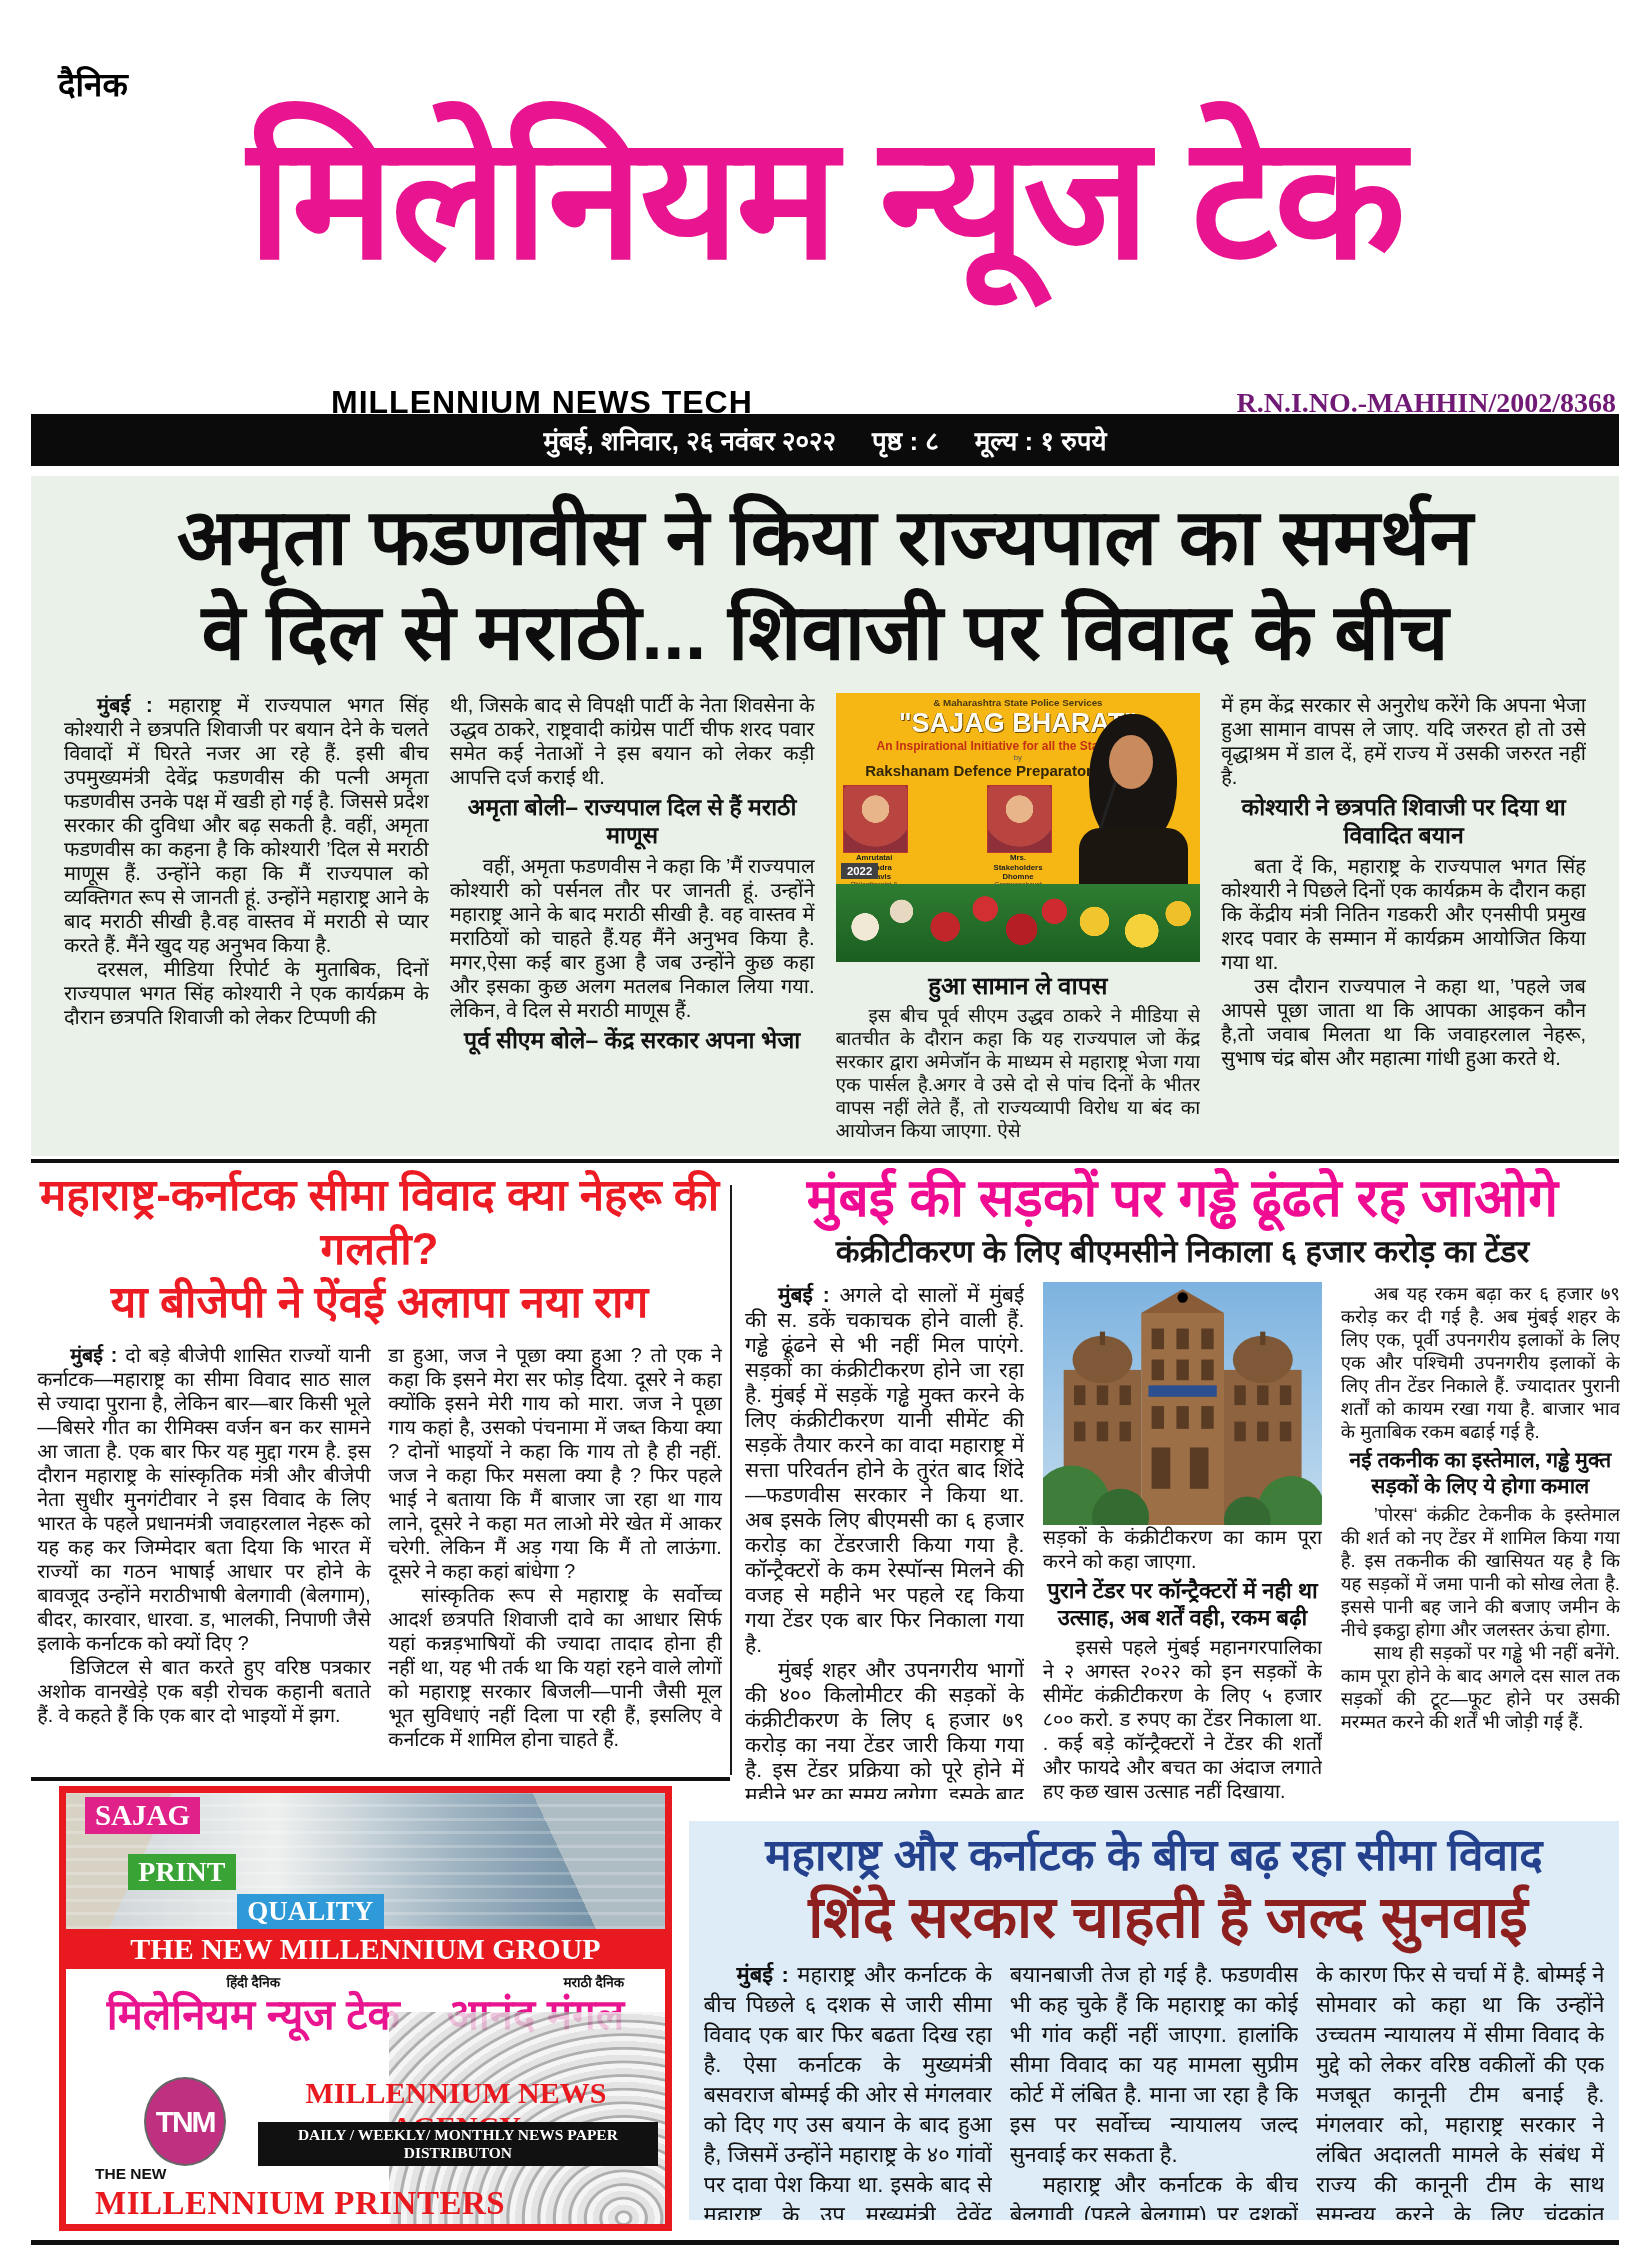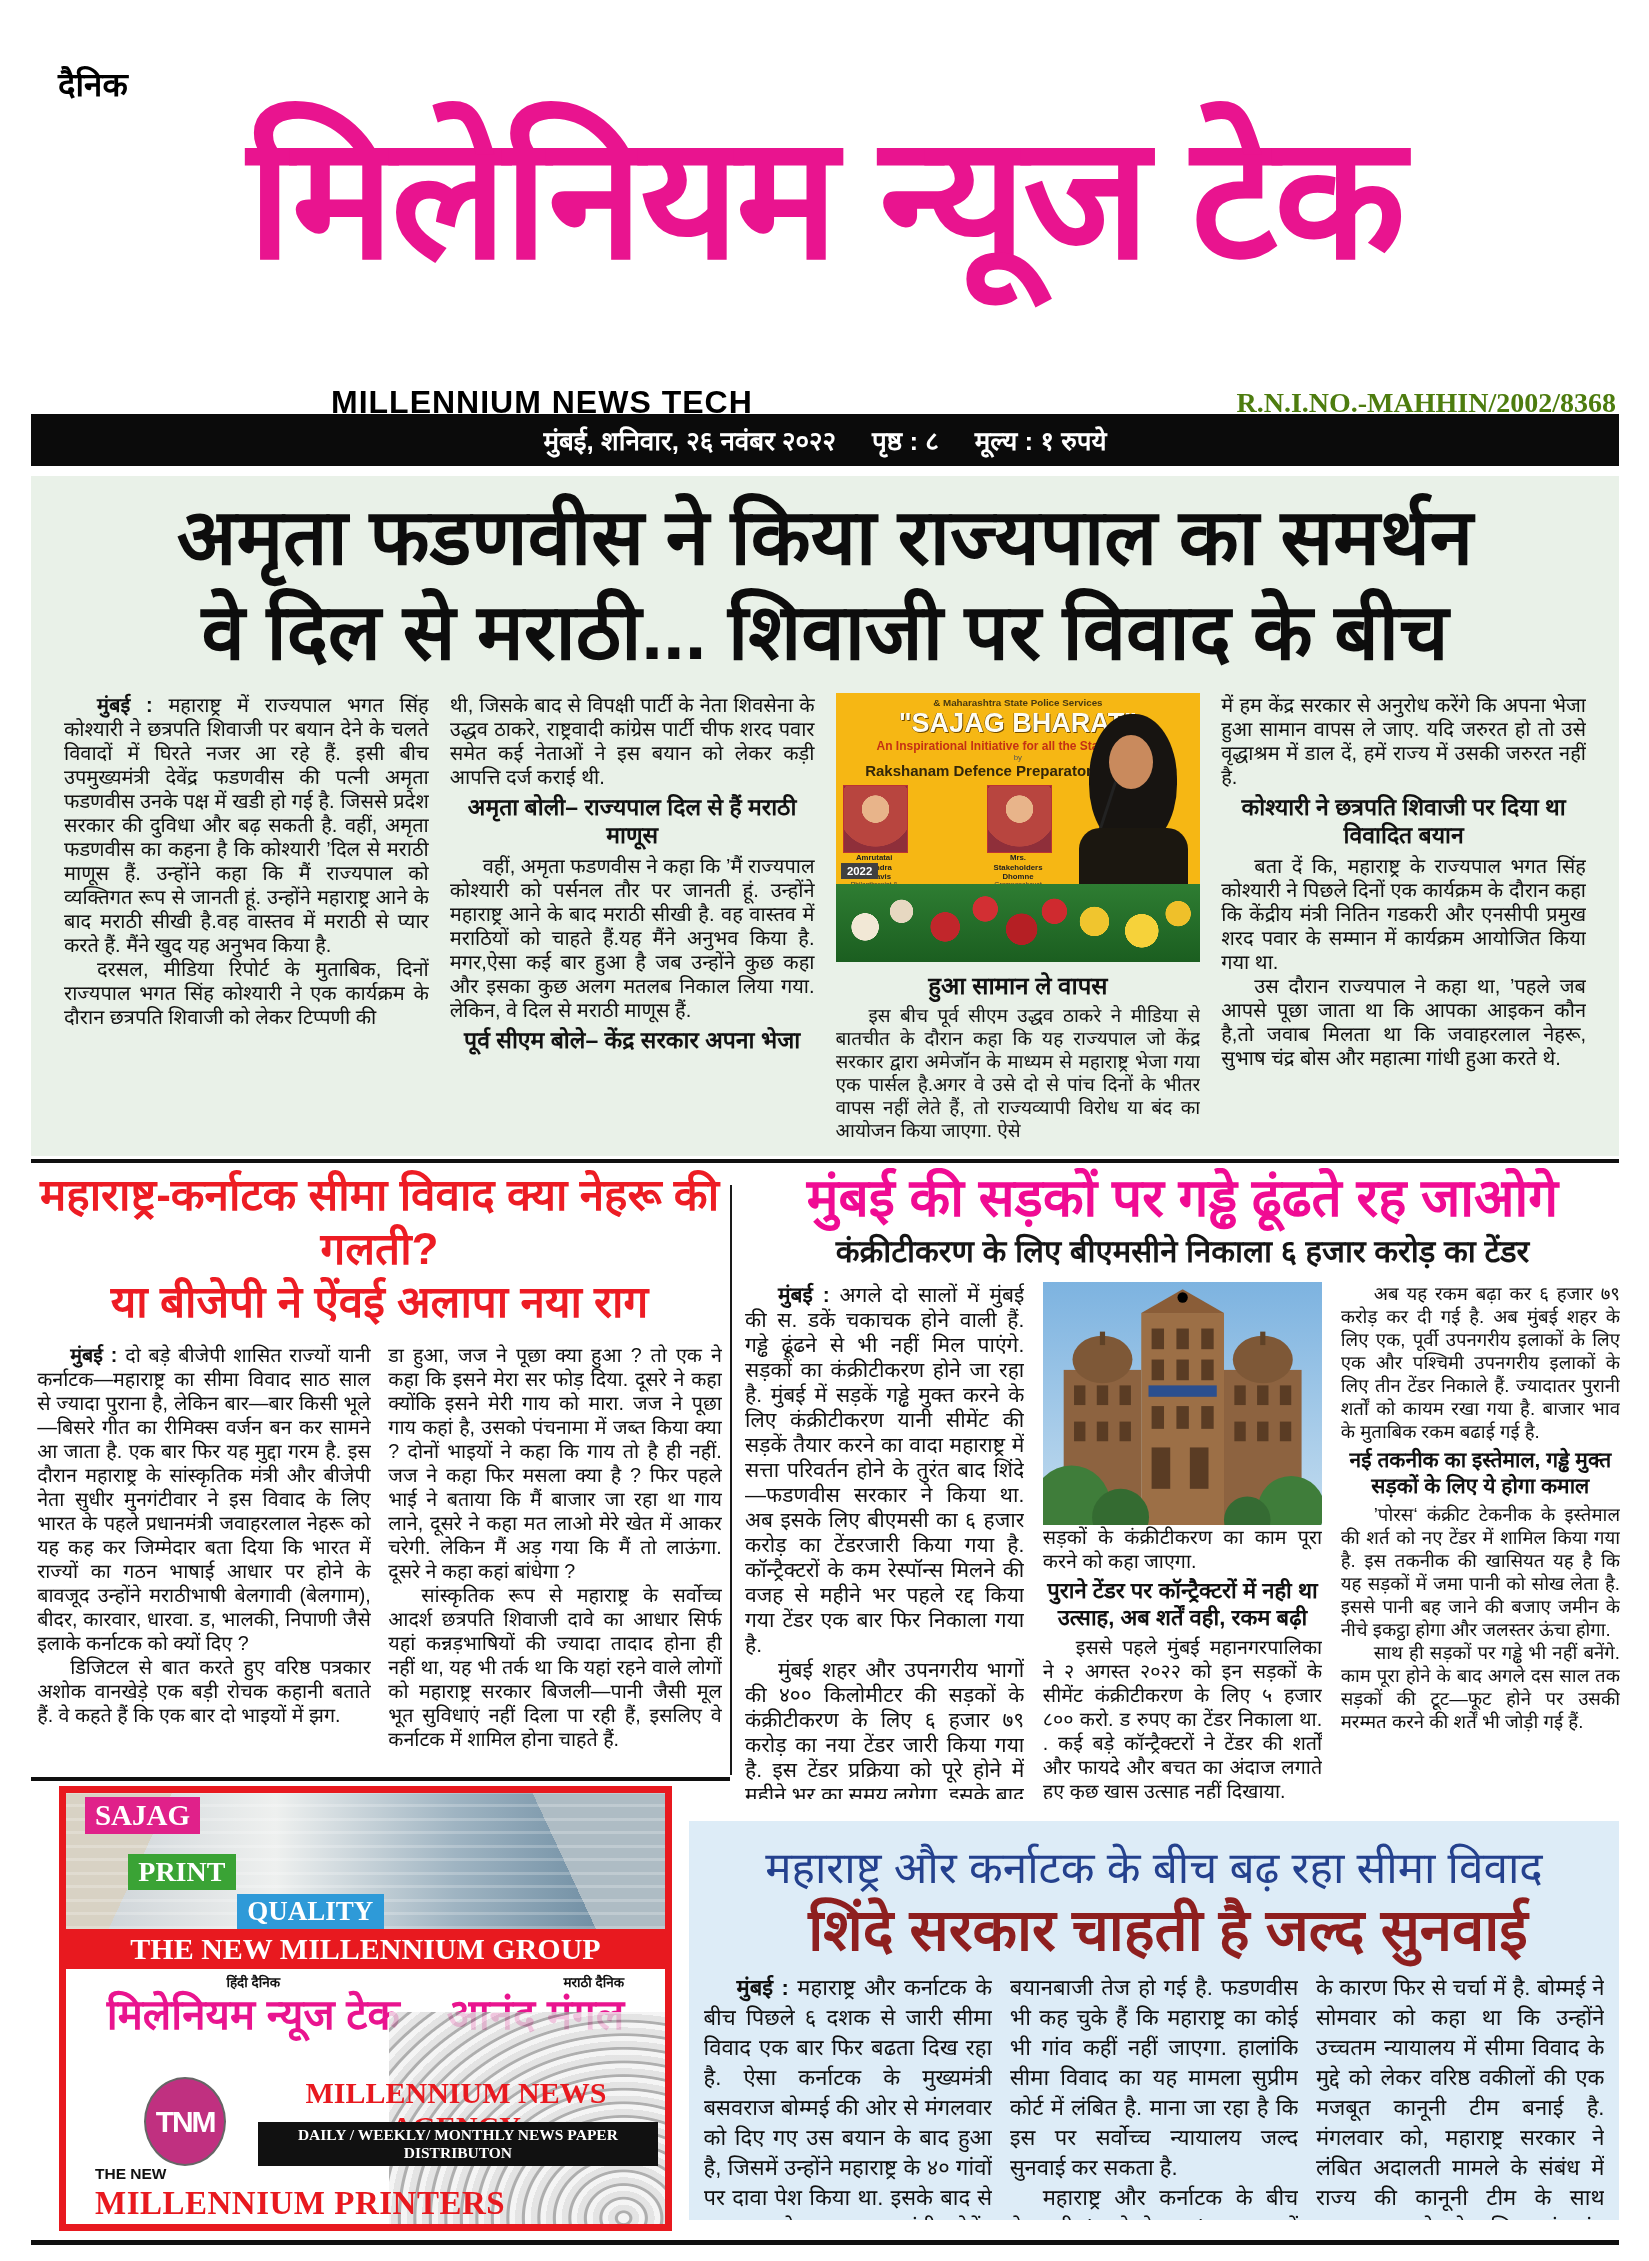--- a/index.html
+++ b/index.html
@@ -5,21 +5,21 @@
   html,body{margin:0;padding:0;background:#ffffff;}
   .page{position:relative;width:1650px;height:2261px;background:#ffffff;overflow:hidden;
         font-family:"Liberation Sans","DejaVu Sans",sans-serif;color:#111;}
   .serif{font-family:"Liberation Serif","DejaVu Serif",serif;}
 
   
   .daily-label{position:absolute;left:58px;top:61px;font-size:33px;font-weight:bold;color:#000;}
   .masthead-title{position:absolute;left:0;right:0;top:91px;text-align:center;
         color:#e9148f;font-size:171px;line-height:1.25;font-weight:bold;letter-spacing:-3.1px;}
   .masthead-sub{position:absolute;left:331px;top:384px;font-size:32px;font-weight:bold;letter-spacing:1px;color:#000;}
-  .masthead-rni{position:absolute;right:34px;top:387px;font-size:28px;font-weight:bold;color:#4d7c0f;}
+  .masthead-rni{position:absolute;right:34px;top:387px;font-size:28px;font-weight:bold;color:#701a75;}
 
   
   .infobar{position:absolute;left:31px;top:414px;width:1588px;height:52px;background:#0b0b0b;
         display:flex;align-items:center;justify-content:center;gap:36px;color:#fff;
         font-size:26px;font-weight:bold;white-space:nowrap;}
 
   
   .story1{position:absolute;left:31px;top:476px;width:1588px;height:680px;background:#e9f1e8;overflow:hidden;}
   .s1-head{padding-top:13.5px;text-align:center;font-size:78px;line-height:1.22;font-weight:bold;color:#0d0d0d;}
   .s1-cols{margin:13.5px 33px 0 33px;height:466px;display:grid;grid-template-columns:repeat(4,1fr);
@@ -123,21 +123,21 @@
      font-family:"Liberation Serif","DejaVu Serif",serif;font-weight:bold;font-size:30px;}
   .ad-dist{position:absolute;left:192px;top:48px;right:7.2px;background:#111;color:#fff;z-index:2;
      font-family:"Liberation Serif","DejaVu Serif",serif;font-weight:bold;font-size:15.5px;
      text-align:center;padding:4.1px 0;}
   .ad-thenew{position:absolute;left:29px;top:91px;font-size:15.5px;font-weight:bold;color:#111;z-index:2;}
   .ad-printers{position:absolute;left:29px;top:111px;right:5.2px;color:#e8191f;z-index:2;
      font-family:"Liberation Serif","DejaVu Serif",serif;font-weight:bold;font-size:33px;letter-spacing:0.5px;}
 
   
   .story4{position:absolute;left:689px;top:1821px;width:930px;height:399px;background:#ddecf7;overflow:hidden;}
-  .s4-h1{margin-top:23px;text-align:center;color:#24418e;font-weight:normal;font-size:44px;line-height:1.1;}
+  .s4-h1{margin-top:10px;text-align:center;color:#24418e;font-weight:bold;font-size:44px;line-height:1.1;}
   .s4-h2{margin-top:5.2px;text-align:center;color:#8e1f1f;font-weight:bold;font-size:58px;line-height:1.1;padding-left:28px;}
   .s4-cols{margin:11.4px 14.5px 0 14.5px;height:279px;display:grid;grid-template-columns:1fr 1fr 1fr;
         column-gap:17.6px;overflow:hidden;}
   .s4-cols .bp{font-size:22px;line-height:30px;}
 </style>
 </head>
 <body>
 
 <div class="page">
 

